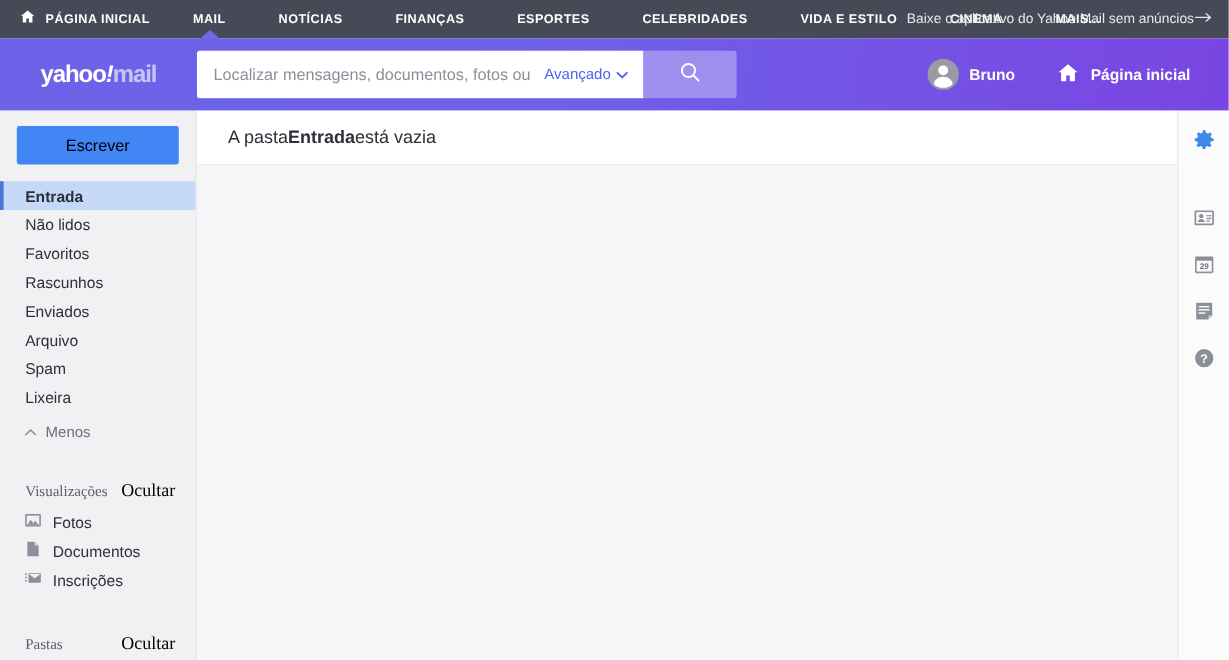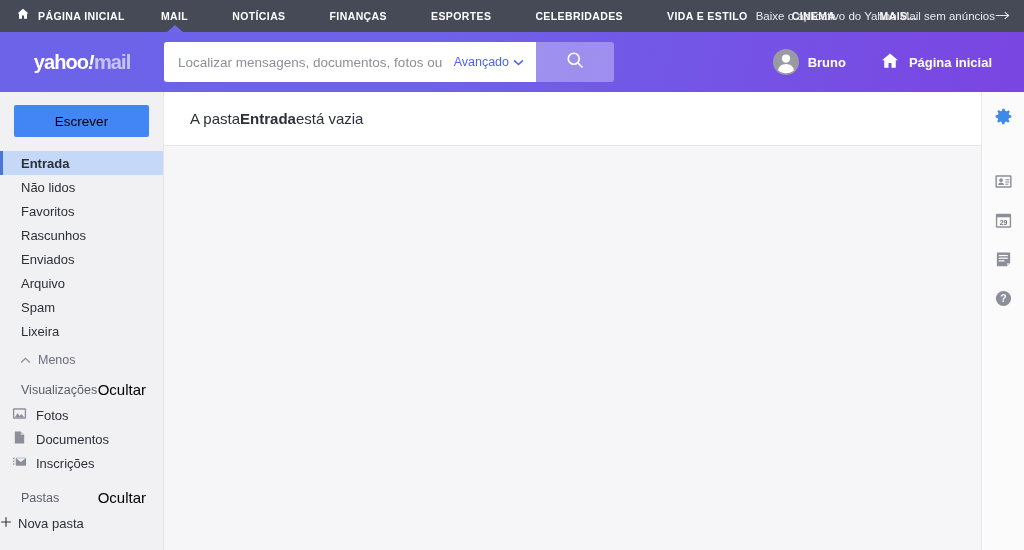--- a/index.html
+++ b/index.html
@@ -150,39 +150,39 @@
     padding-left: 18px;
   }
   .toggleless {
     height: 24px; display: flex; align-items: flex-end; gap: 7px;
     padding-left: 20px; font-size: 12.5px; color: #6b6f7a;
     cursor: pointer;
   }
   .sec-head {
     display: flex; align-items: center; justify-content: space-between;
     padding: 0 17px 0 21px;
-    margin-top: 14px; margin-bottom: 5px;
-    font-size: 12.5px; color: #5b5f6a;
+    margin-top: 34px; margin-bottom: 5px;
+    font-size: 12.5px; color: #5b5f6a; font-family: Liberation Serif, serif;
   }
   .sec-head .hide { color: #000000; font-size: 15px; cursor: pointer; }
   .viewitem {
     height: 24px; display: flex; align-items: center; gap: 9px;
-    padding-left: 12px; font-size: 13px; color: #2c3038;
+    padding-left: 20px; font-size: 13px; color: #2c3038;
     cursor: pointer;
   }
   .newfolder {
     height: 24px; display: flex; align-items: center; gap: 6px;
     font-size: 13px; color: #2c3038;
     margin-top: 4px; cursor: pointer;
   }
 
   
   .main { flex: 1; display: flex; flex-direction: column; background: #f6f6f8; min-width: 0; }
   .main-head {
-    height: 54px;
+    height: 46px;
     background: #fff;
     border-bottom: 1px solid #e8e8ec;
     display: flex; align-items: center;
     padding-left: 26px;
     font-size: 15px; color: #2c3038;
   }
   .main-head b { font-weight: bold; }
   .main-body { flex: 1; background: #f6f6f8; }
 
   

